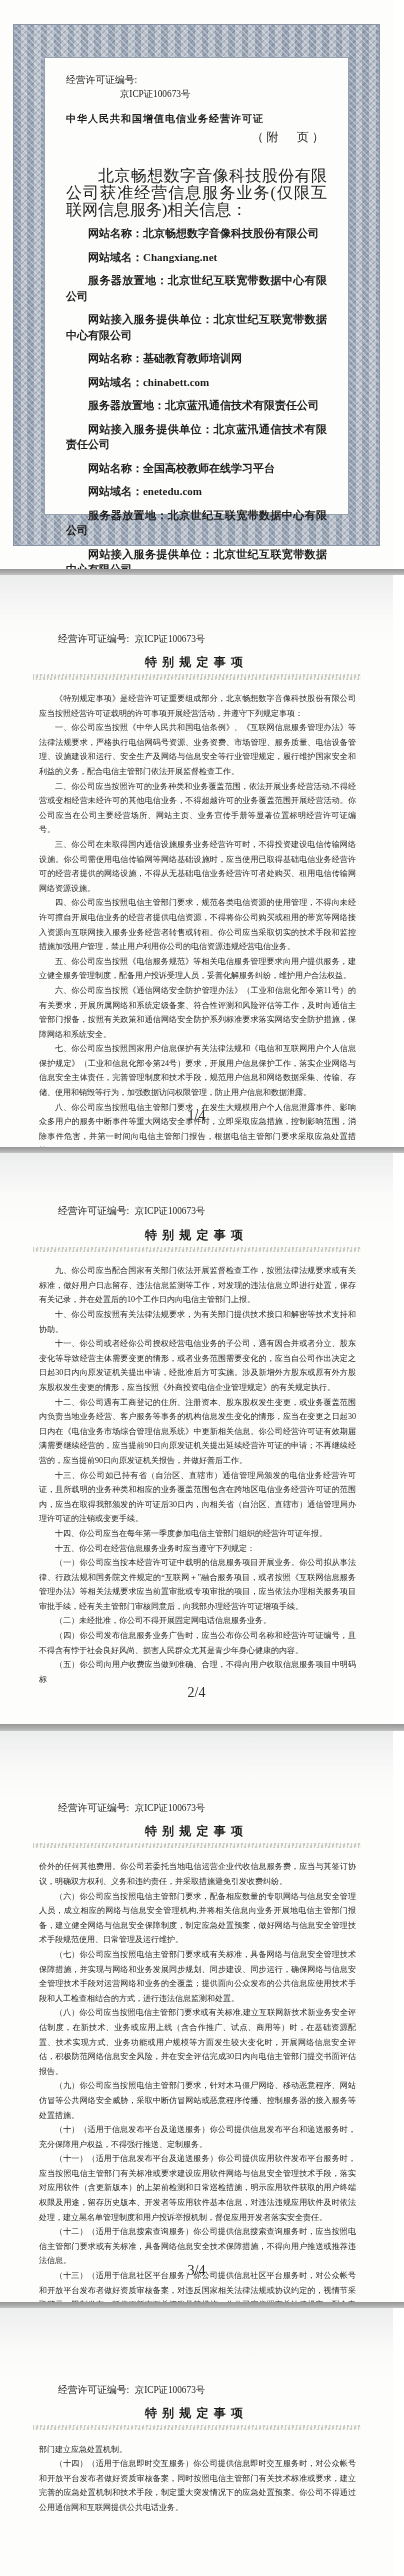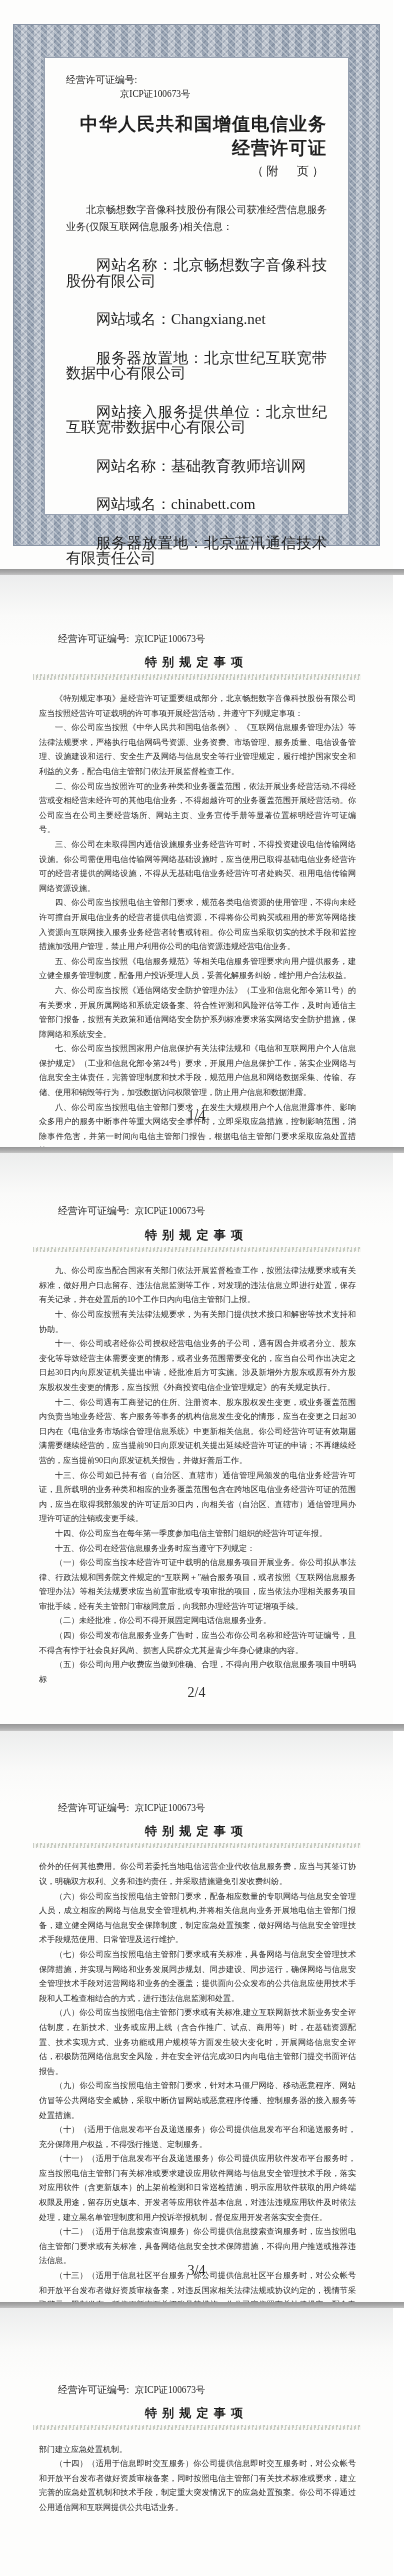--- a/index.html
+++ b/index.html
@@ -15,25 +15,25 @@
   .cert-frame{position:absolute;left:13.4px;right:13.4px;top:24px;bottom:23px;
     border:0.5px solid #8a95a5;
     background:
       repeating-linear-gradient(45deg, rgba(255,255,255,.30) 0 1.5px, rgba(255,255,255,0) 1.5px 4.6px),
       repeating-linear-gradient(-45deg, rgba(66,82,108,.22) 0 1.5px, rgba(66,82,108,0) 1.5px 4.6px),
       repeating-linear-gradient(90deg,#9aa5b4 0 6.7px,#bcc3cd 6.7px 13.4px);}
   .cert-inner{position:absolute;left:30px;right:30px;top:32px;bottom:30px;background:#fdfdfc;
     border:0.5px solid #97a1b0;padding:15.5px 20.6px 0 20.6px;box-sizing:border-box;}
   .cert-no-row{font-size:9.8px;}
   .cert-no-num{display:block;font-size:9.3px;margin:1px 0 0 54px;font-family:"Liberation Serif","DejaVu Serif",serif;}
-  .cert-title{font-size:18px;font-weight:700;text-align:right;letter-spacing:1px;margin:11.3px 0 2.1px 0;}
+  .cert-title{font-size:10px;font-weight:700;text-align:left;letter-spacing:1px;margin:11.3px 0 2.1px 0;}
   .cert-sub{font-size:12px;text-align:right;letter-spacing:3.1px;margin:3.1px 0 0 0;}
-  .cert-intro{font-size:10px;line-height:17px;text-indent:2em;text-align:justify;margin:21.6px 0 0 0;}
+  .cert-intro{font-size:16px;line-height:17px;text-indent:2em;text-align:justify;margin:21.6px 0 0 0;}
   .info-list{margin-top:2.1px;}
-  .info-line{font-size:15px;line-height:15.5px;text-indent:2em;text-align:justify;margin:23px 0 0 0;}
+  .info-line{font-size:11px;line-height:15.5px;text-indent:2em;text-align:justify;margin:8px 0 0 0;font-weight:bold;}
   
   .prov{background:linear-gradient(180deg,#eceded 0,#fafaf9 41px,#fdfdfc 72px);}
   .prov-head{padding-left:58px;font-size:9.8px;}
   .p2 .prov-head{padding-top:58px;}
   .p3 .prov-head{padding-top:52px;}
   .p4 .prov-head{padding-top:71px;}
   .p5 .prov-head{padding-top:76px;}
   .prov-num{font-size:9.3px;margin-left:3.1px;}
   .prov-title{font-size:12px;font-weight:700;text-align:center;letter-spacing:5.2px;margin:8.2px 0 3.1px 0;}
   .band{height:5.2px;width:328px;margin:0 auto 12.4px auto;

